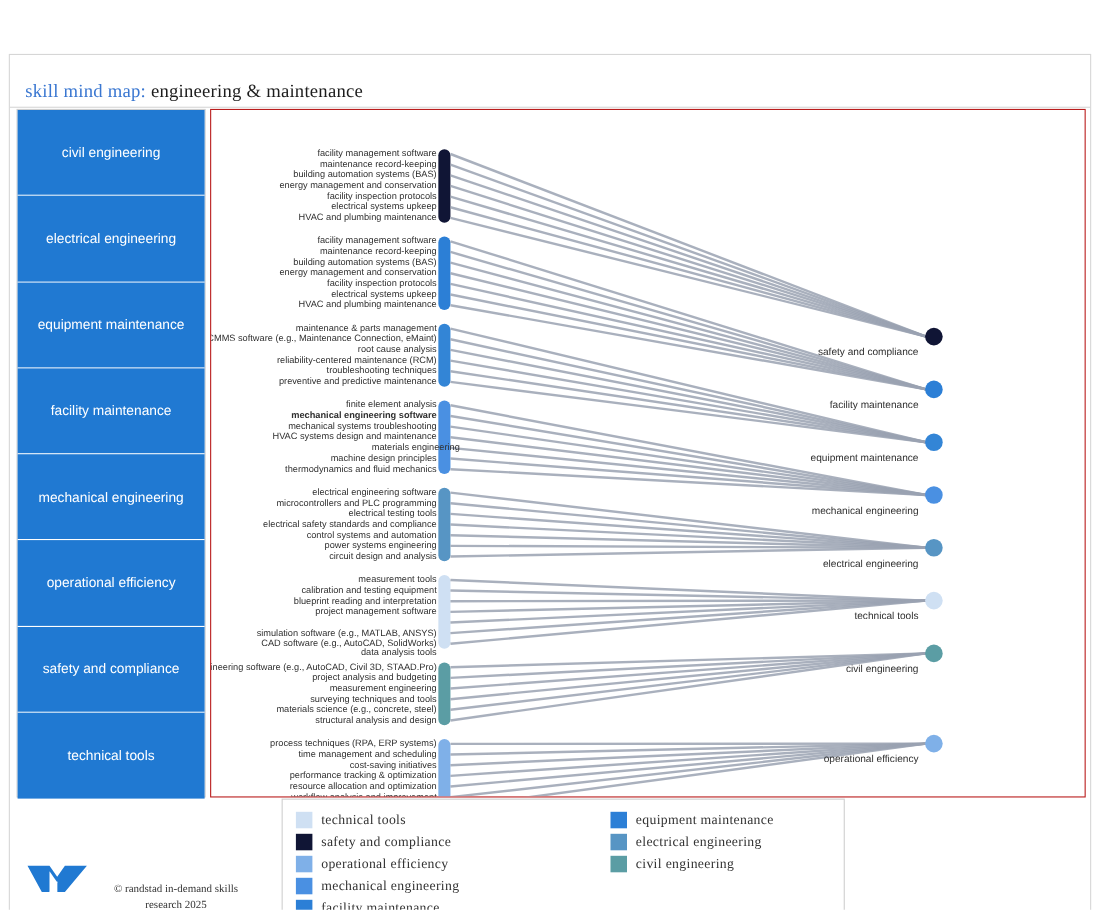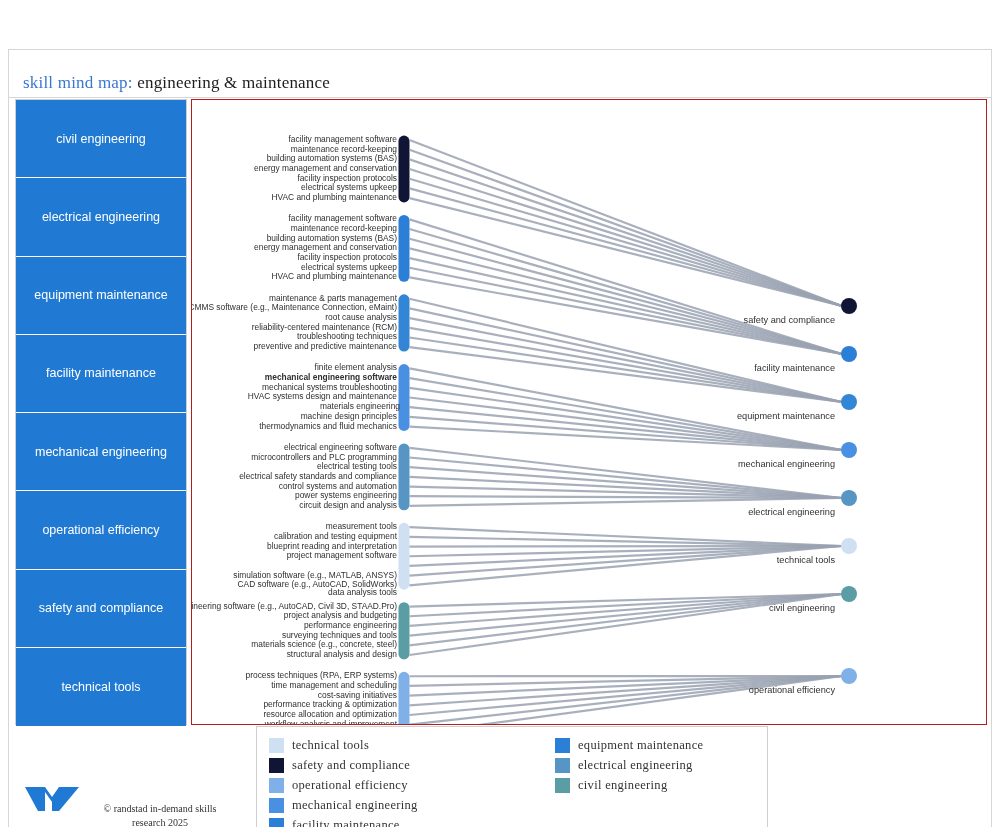--- a/index.html
+++ b/index.html
@@ -225,40 +225,40 @@
         <div class="skill-label" style="right: 589px; top: 193.752px;">maintenance &amp; parts management</div>
         <div class="skill-label" style="right: 589px; top: 203.432px;">CMMS software (e.g., Maintenance Connection, eMaint)</div>
         <div class="skill-label" style="right: 589px; top: 213.112px;">root cause analysis</div>
         <div class="skill-label" style="right: 589px; top: 222.792px;">reliability-centered maintenance (RCM)</div>
         <div class="skill-label" style="right: 589px; top: 232.472px;">troubleshooting techniques</div>
         <div class="skill-label" style="right: 589px; top: 242.152px;">preventive and predictive maintenance</div>
         <div class="skill-label" style="right: 589px; top: 263.448px;">finite element analysis</div>
         <div class="skill-label" style="right: 589px; top: 273.128px; font-weight: bold;">mechanical engineering software</div>
         <div class="skill-label" style="right: 589px; top: 282.808px;">mechanical systems troubleshooting</div>
         <div class="skill-label" style="right: 589px; top: 292.488px;">HVAC systems design and maintenance</div>
-        <div class="skill-label" style="right: 586px; top: 302.168px;">materials engineering</div>
+        <div class="skill-label" style="right: 568px; top: 302.168px;">materials engineering</div>
         <div class="skill-label" style="right: 589px; top: 311.848px;">machine design principles</div>
         <div class="skill-label" style="right: 589px; top: 321.528px;">thermodynamics and fluid mechanics</div>
         <div class="skill-label" style="right: 589px; top: 342.824px;">electrical engineering software</div>
         <div class="skill-label" style="right: 589px; top: 352.504px;">microcontrollers and PLC programming</div>
         <div class="skill-label" style="right: 589px; top: 362.184px;">electrical testing tools</div>
         <div class="skill-label" style="right: 589px; top: 371.864px;">electrical safety standards and compliance</div>
         <div class="skill-label" style="right: 589px; top: 381.544px;">control systems and automation</div>
         <div class="skill-label" style="right: 589px; top: 391.224px;">power systems engineering</div>
         <div class="skill-label" style="right: 589px; top: 400.904px;">circuit design and analysis</div>
         <div class="skill-label" style="right: 589px; top: 422.2px;">measurement tools</div>
         <div class="skill-label" style="right: 589px; top: 431.88px;">calibration and testing equipment</div>
         <div class="skill-label" style="right: 589px; top: 441.56px;">blueprint reading and interpretation</div>
         <div class="skill-label" style="right: 589px; top: 451.24px;">project management software</div>
         <div class="skill-label" style="right: 589px; top: 488px;">data analysis tools</div>
         <div class="skill-label" style="right: 589px; top: 470.6px;">simulation software (e.g., MATLAB, ANSYS)</div>
         <div class="skill-label" style="right: 589px; top: 480.28px;">CAD software (e.g., AutoCAD, SolidWorks)</div>
         <div class="skill-label" style="right: 589px; top: 501.576px;">engineering software (e.g., AutoCAD, Civil 3D, STAAD.Pro)</div>
         <div class="skill-label" style="right: 589px; top: 511.256px;">project analysis and budgeting</div>
-        <div class="skill-label" style="right: 589px; top: 520.936px;">performance engineering</div>
+        <div class="skill-label" style="right: 589px; top: 520.936px;">measurement engineering</div>
         <div class="skill-label" style="right: 589px; top: 530.616px; padding-left: 35px;">surveying techniques and tools</div>
         <div class="skill-label" style="right: 589px; top: 540.296px;">materials science (e.g., concrete, steel)</div>
         <div class="skill-label" style="right: 589px; top: 549.976px;">structural analysis and design</div>
         <div class="skill-label" style="right: 589px; top: 571.272px;">process techniques (RPA, ERP systems)</div>
         <div class="skill-label" style="right: 589px; top: 580.952px;">time management and scheduling</div>
         <div class="skill-label" style="right: 589px; top: 590.632px;">cost-saving initiatives</div>
         <div class="skill-label" style="right: 589px; top: 600.312px;">performance tracking &amp; optimization</div>
         <div class="skill-label" style="right: 589px; top: 609.992px;">resource allocation and optimization</div>
         <div class="skill-label" style="right: 589px; top: 619.672px;">workflow analysis and improvement</div>
         <div class="node-label" style="top: 215px; left: 0px; width: 643px; text-align: right;">safety and compliance</div>

